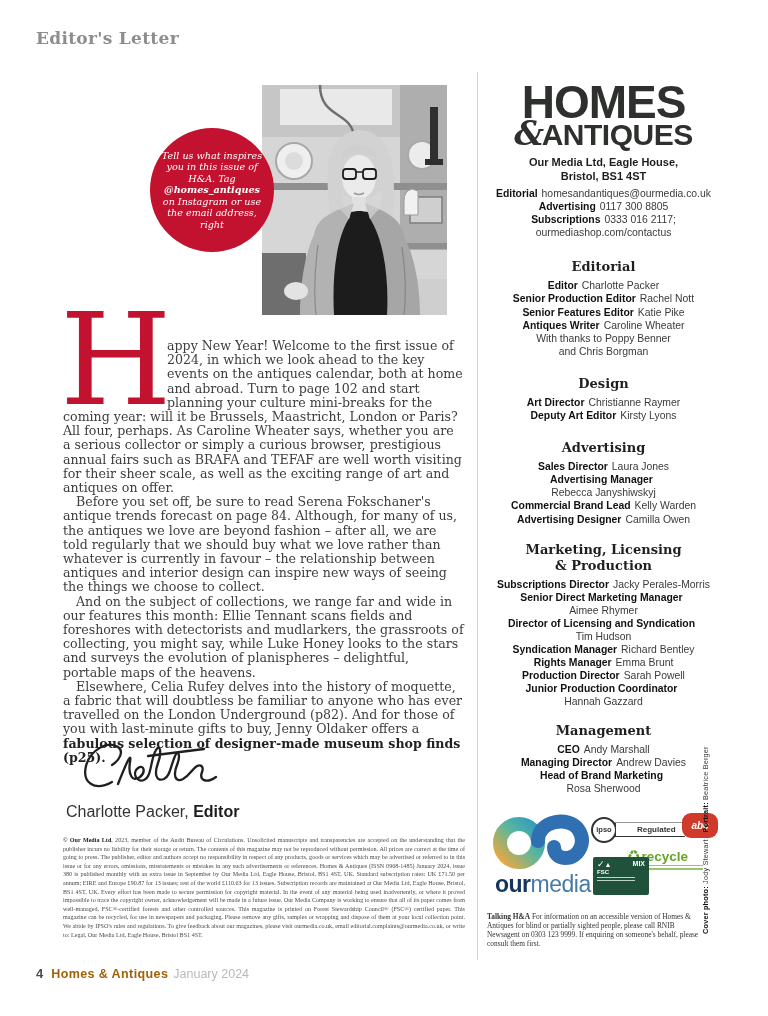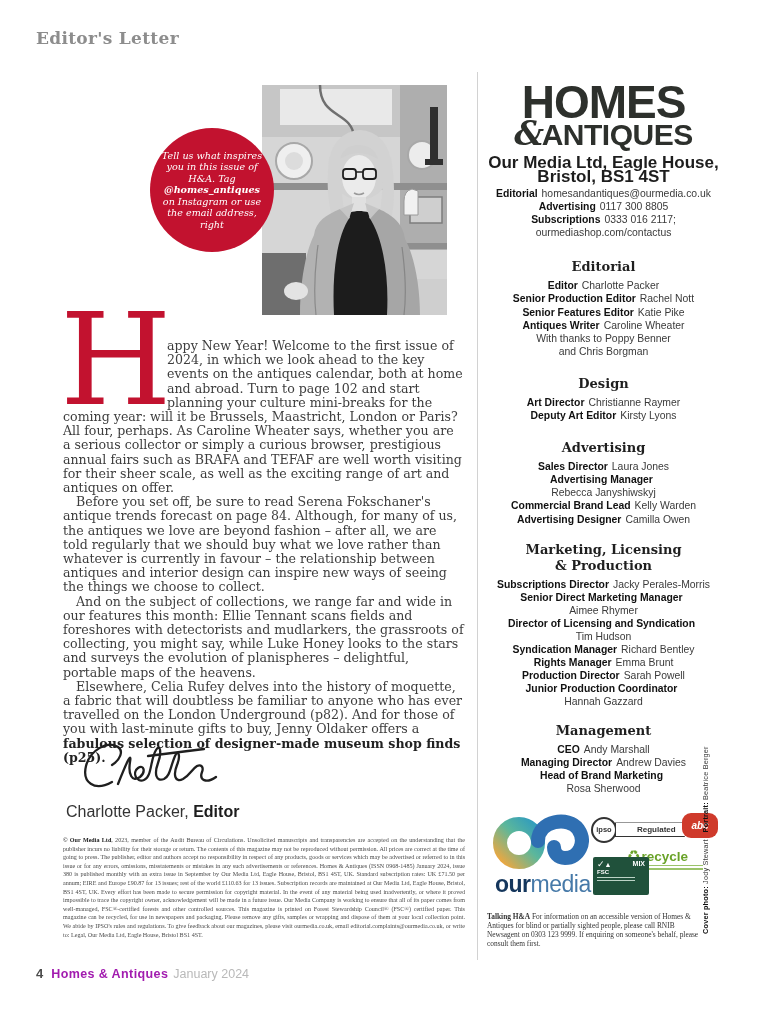--- a/index.html
+++ b/index.html
@@ -34,33 +34,33 @@
     font-size:16px;color:#333;}
   .signoff b{color:#1c1c1c;}
 
   .fineprint{position:absolute;left:63px;top:830px;width:402px;font-family:"Liberation Serif",serif;
     font-size:6.1px;line-height:8.6px;color:#4a4a4a;text-align:justify;}
   .fineprint b{color:#222;}
 
   
   .footer{position:absolute;left:36px;top:966px;font-size:12.5px;color:#6e6e6e;}
   .footer .pg{font-weight:bold;color:#4c4c4c;font-size:13px;margin-right:8px;}
-  .footer .mag{font-weight:bold;color:#a21caf;letter-spacing:.4px;text-align:right;}
+  .footer .mag{font-weight:bold;color:#a16207;letter-spacing:.4px;text-align:right;}
   .footer .iss{color:#b9b9b9;margin-left:5px;}
 
   
   .divider{position:absolute;left:477px;top:72px;width:1px;height:888px;background:#d2d2d2;}
 
   
   .rightcol{position:absolute;left:487px;top:84px;width:233px;text-align:center;color:#232323;}
   .logo{color:#2d302c;font-weight:bold;line-height:1;}
   .logo-l1{font-size:46px;line-height:36px;letter-spacing:-1px;}
   .logo-l2{font-size:30px;line-height:27px;letter-spacing:-.5px;}
   .logo-amp{font-family:"DejaVu Serif",serif;font-style:italic;font-size:33px;margin-right:-2px;}
-  .address{margin-top:8px;font-weight:bold;font-size:17px;line-height:13.5px;color:#1d1d1d;}
+  .address{margin-top:8px;font-weight:bold;font-size:11px;line-height:13.5px;color:#1d1d1d;}
   .contacts{margin-top:7px;font-size:10.3px;line-height:13px;color:#3a3a3a;}
   .mast-heading{margin:0;font-family:"DejaVu Serif",serif;font-weight:bold;font-size:13px;
     line-height:16px;color:#1f1f1f;white-space:pre-line;}
   .mh-editorial{margin-top:20px;} .mh-design{margin-top:18px;} .mh-advertising{margin-top:18px;}
   .mh-marketing{margin-top:16px;} .mh-management{margin-top:14px;}
   .staff{margin-top:4px;font-size:10.4px;line-height:13.1px;color:#3a3a3a;}
   .staff-line b:not(:empty){margin-right:4px;color:#111;}
   .contacts .staff-line b:not(:empty){margin-right:4px;color:#111;}
 
   

